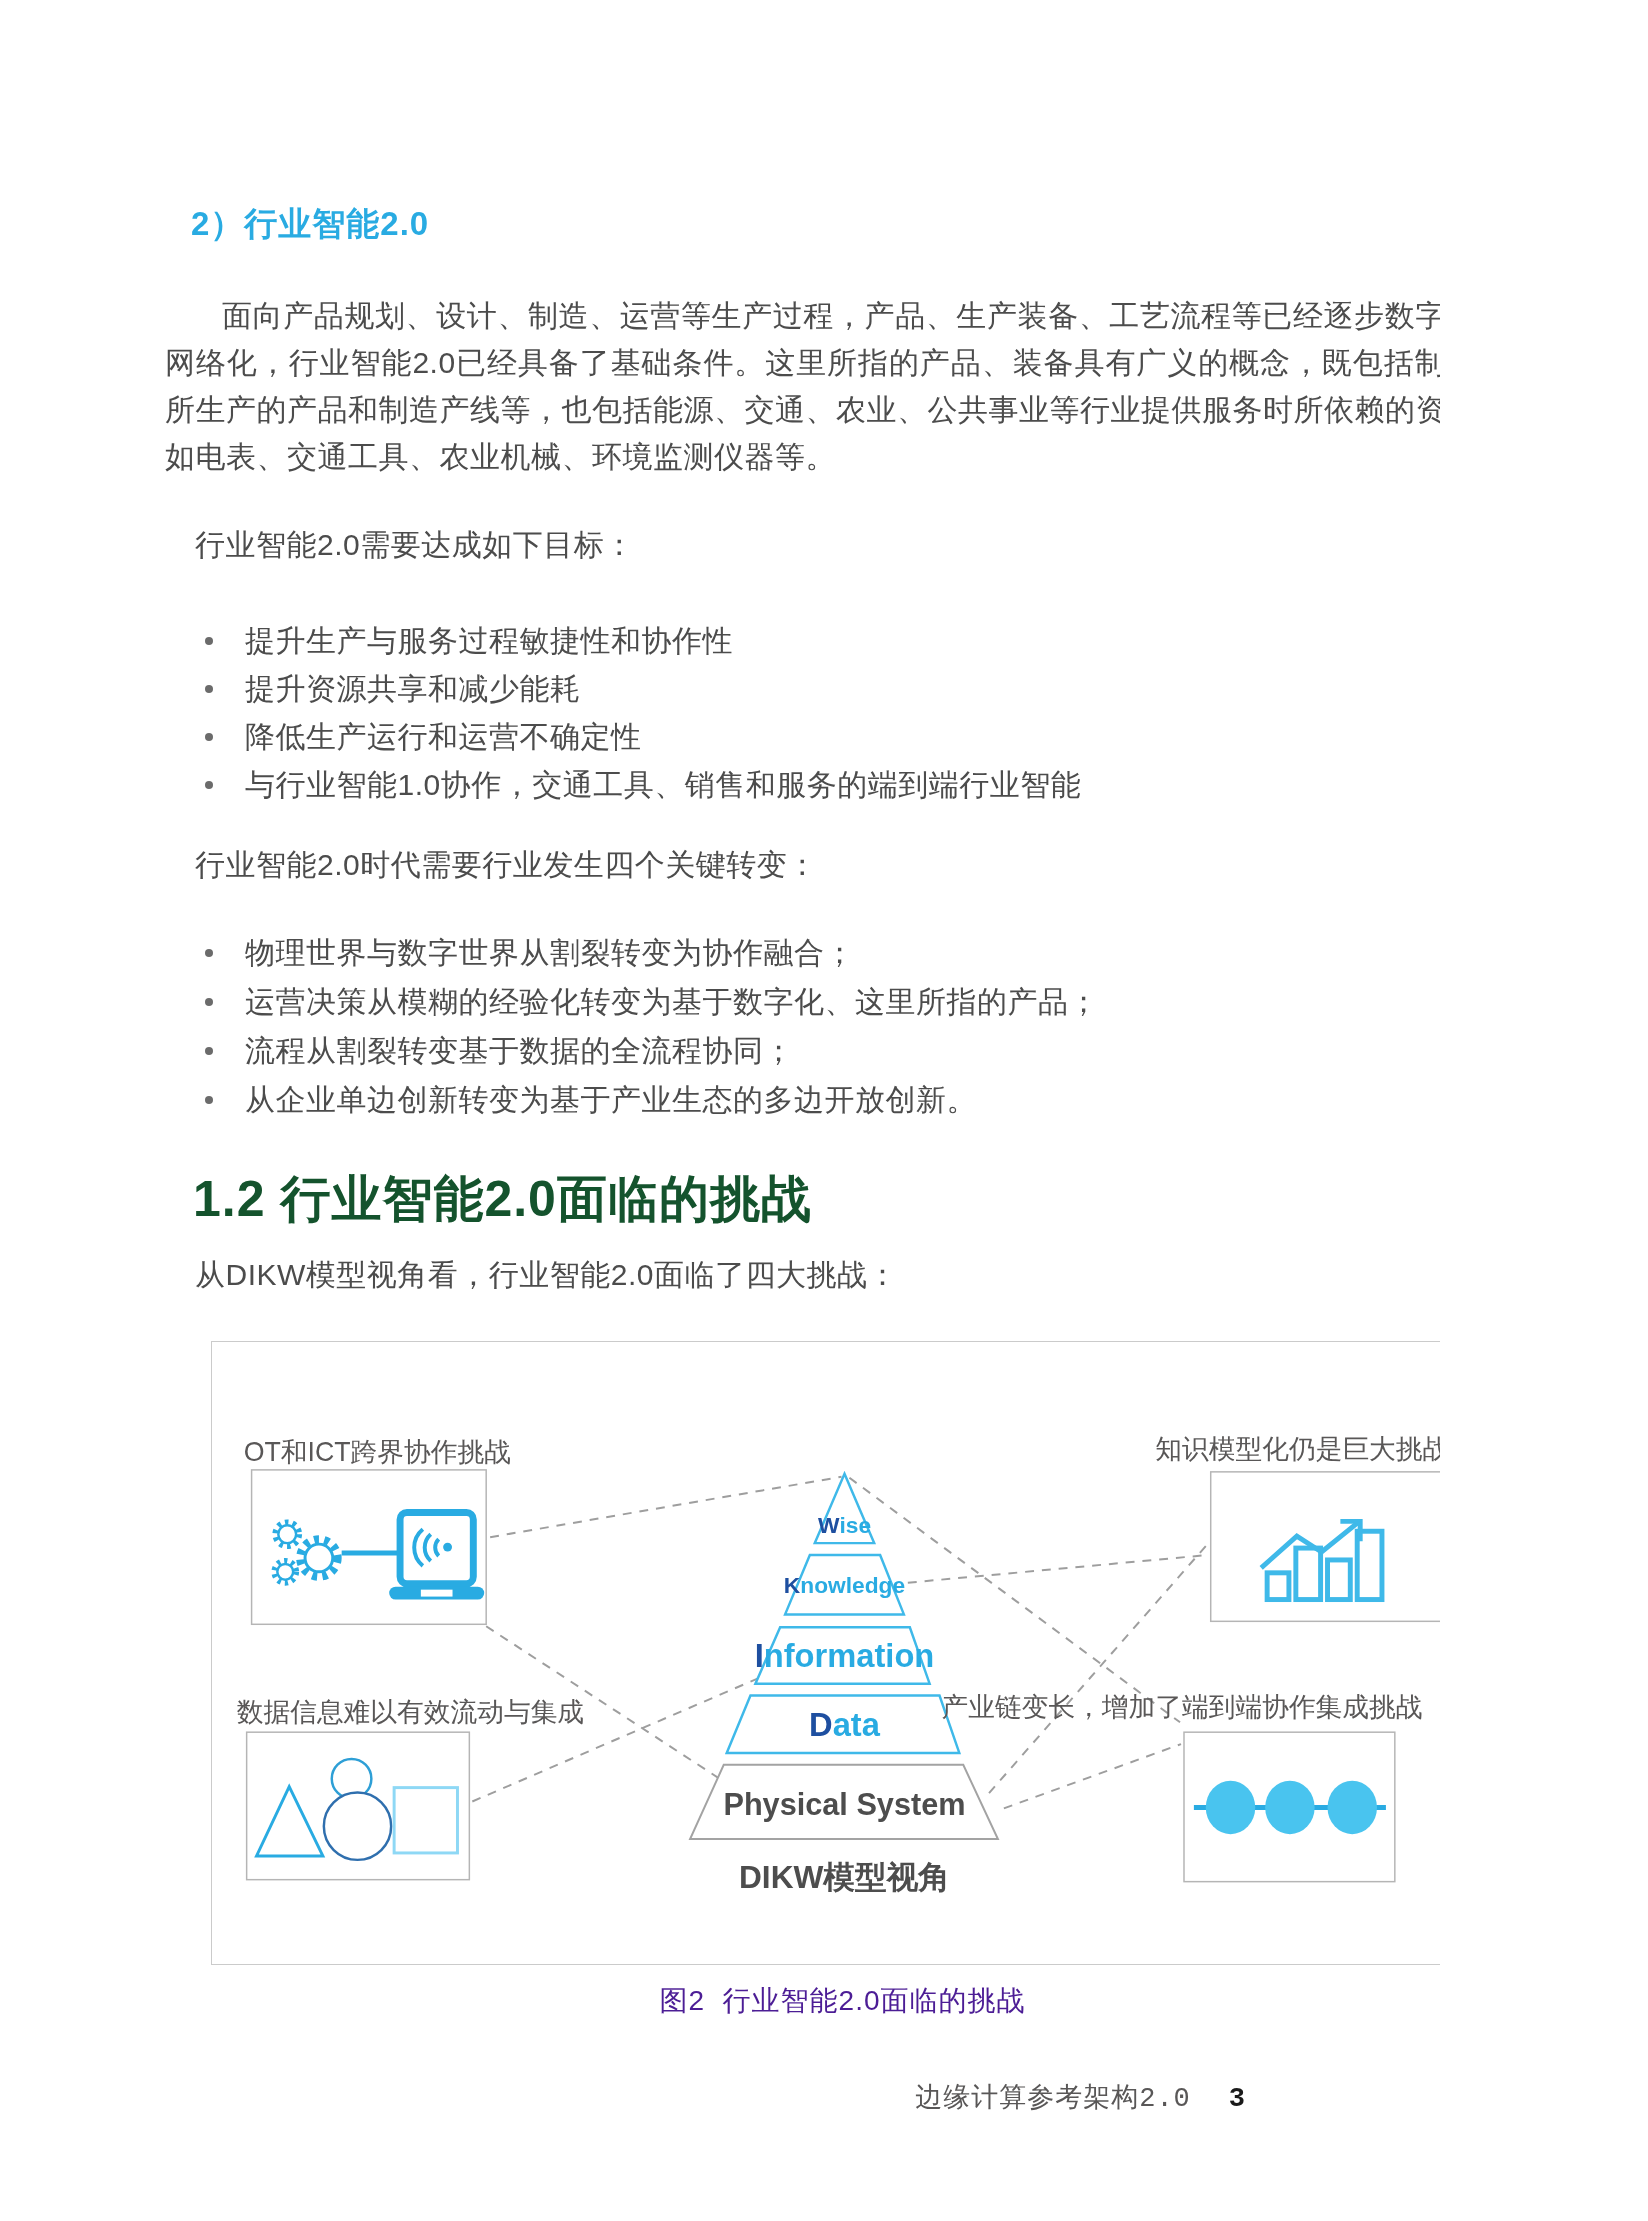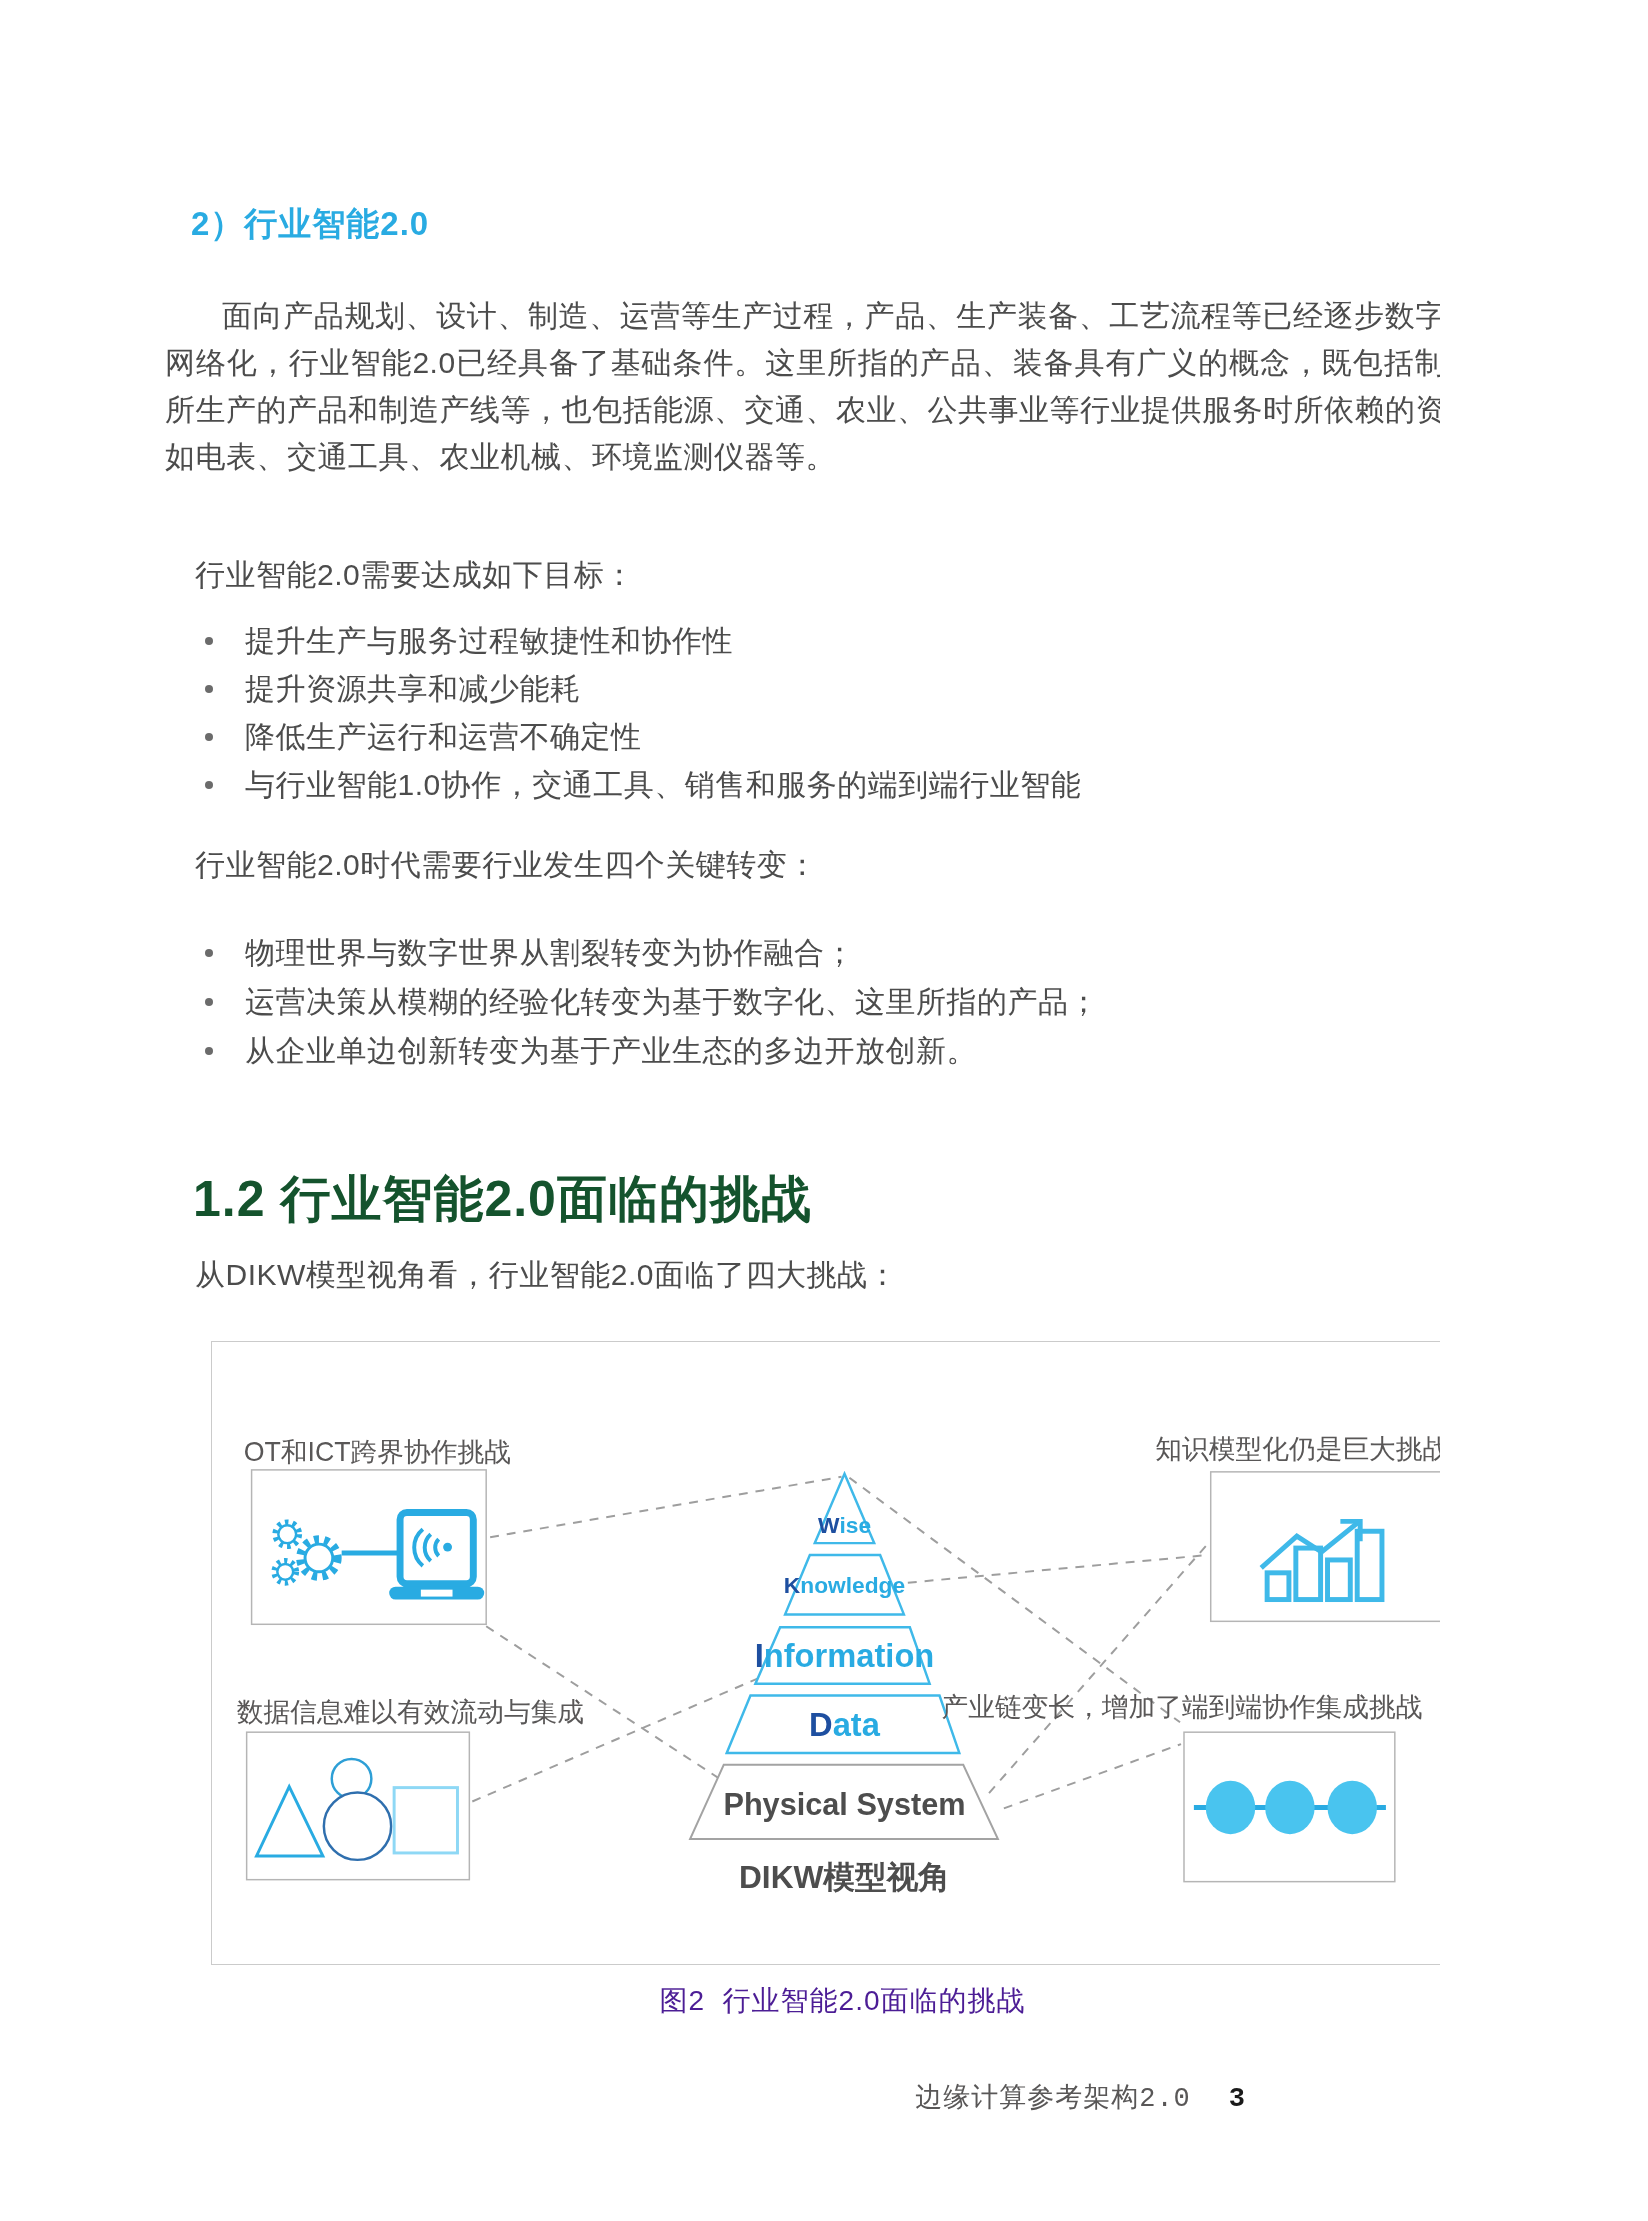--- a/index.html
+++ b/index.html
@@ -9,21 +9,21 @@
   }
   .sub-heading {
     position:absolute; left:191px; top:202px; margin:0;
     font-size:33px; font-weight:700; color:#29abe2; letter-spacing:1px;
   }
   .para1 {
     position:absolute; left:165px; top:292px; width:1342px; margin:0;
     font-size:30px; line-height:47px; text-align:justify; text-indent:57px; letter-spacing:0.5px;
   }
   .para-lead { position:absolute; left:165px; margin:0; font-size:30px; line-height:32px; text-indent:30px; letter-spacing:0.5px; }
-  .para2 { top:559px;text-align:center; }
+  .para2 { top:529px;text-align:center; }
   .para3 { top:849px; }
   ul.bullets { position:absolute; left:203px; margin:0; padding:0; list-style:none; }
   ul.goal-list { top:625px; }
   ul.change-list { top:937px; }
   ul.bullets li {
     position:relative; padding-left:42px; font-size:30px; line-height:31px;
     margin:0 0 17px 0; letter-spacing:0.5px;
   }
   ul.change-list li { margin-bottom:18px; }
   ul.bullets li::before {
@@ -66,20 +66,21 @@
     <li>提升资源共享和减少能耗</li>
     <li>降低生产运行和运营不确定性</li>
     <li>与行业智能1.0协作，交通工具、销售和服务的端到端行业智能</li>
   </ul>
 
   <p class="para-lead para3">行业智能2.0时代需要行业发生四个关键转变：</p>
 
   <ul class="bullets change-list">
     <li>物理世界与数字世界从割裂转变为协作融合；</li>
     <li>运营决策从模糊的经验化转变为基于数字化、这里所指的产品；</li>
+    <li>流程从割裂转变基于数据的全流程协同；</li>
     <li>从企业单边创新转变为基于产业生态的多边开放创新。</li>
   </ul>
 
   <h1 class="main-heading">1.2 行业智能2.0面临的挑战</h1>
 
   <p class="para-lead intro">从DIKW模型视角看，行业智能2.0面临了四大挑战：</p>
 
   <div class="figure-box">
     <svg viewBox="0 0 1276 628">
 

